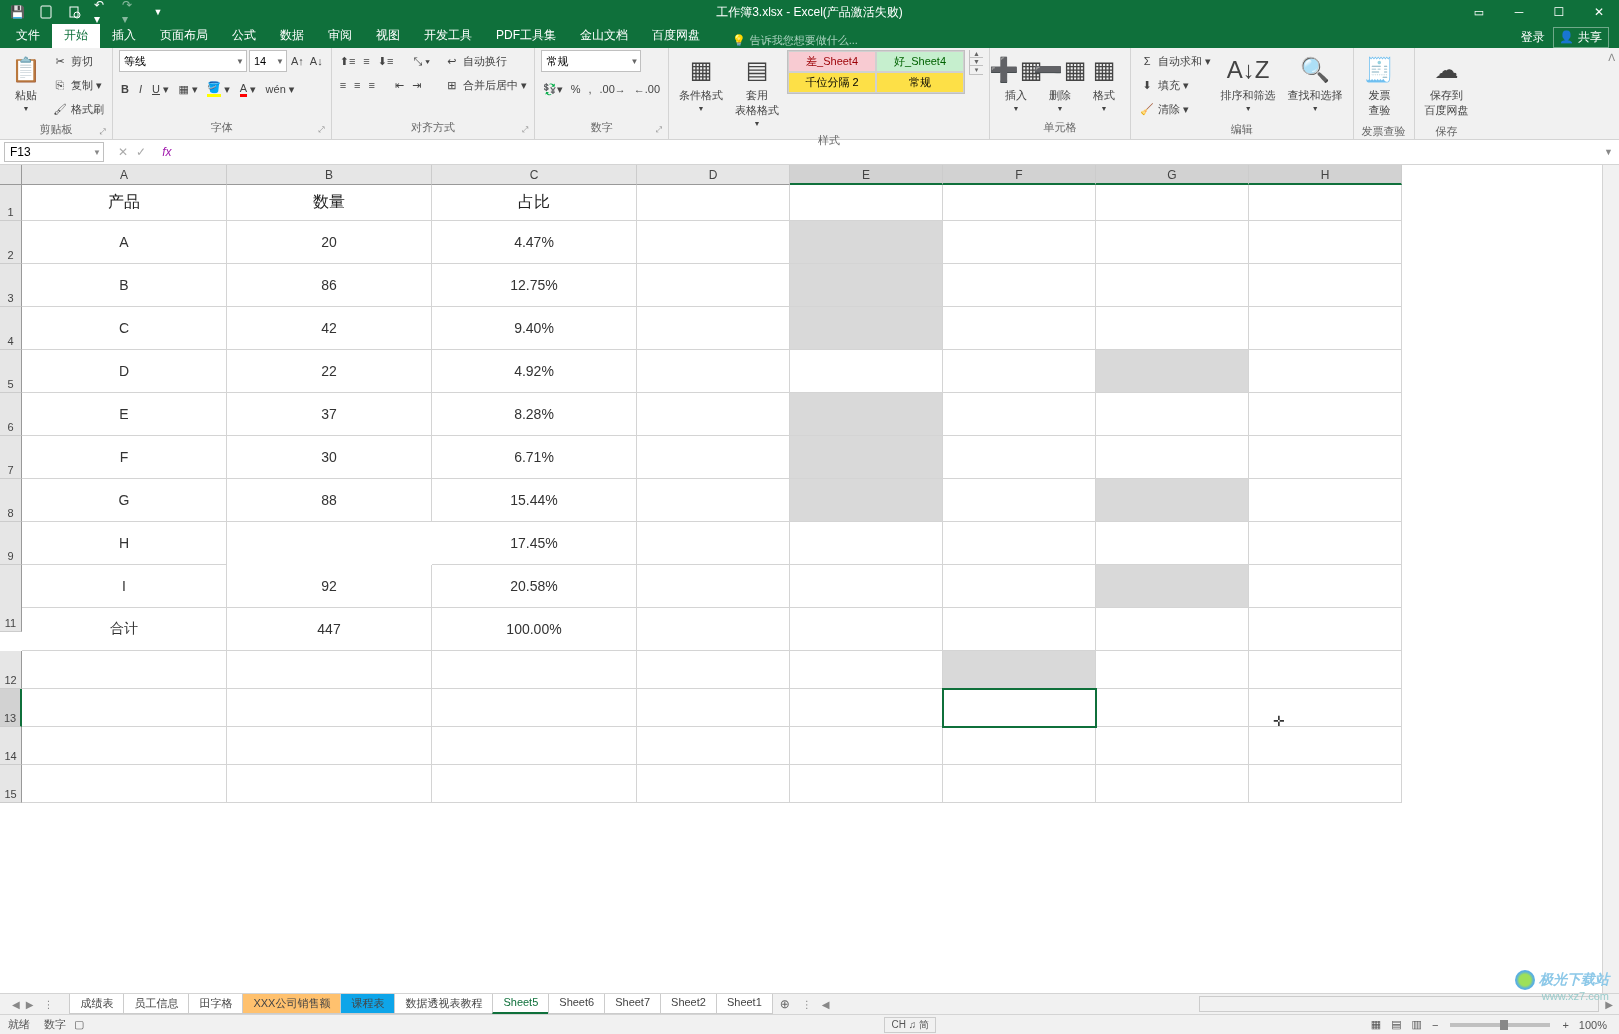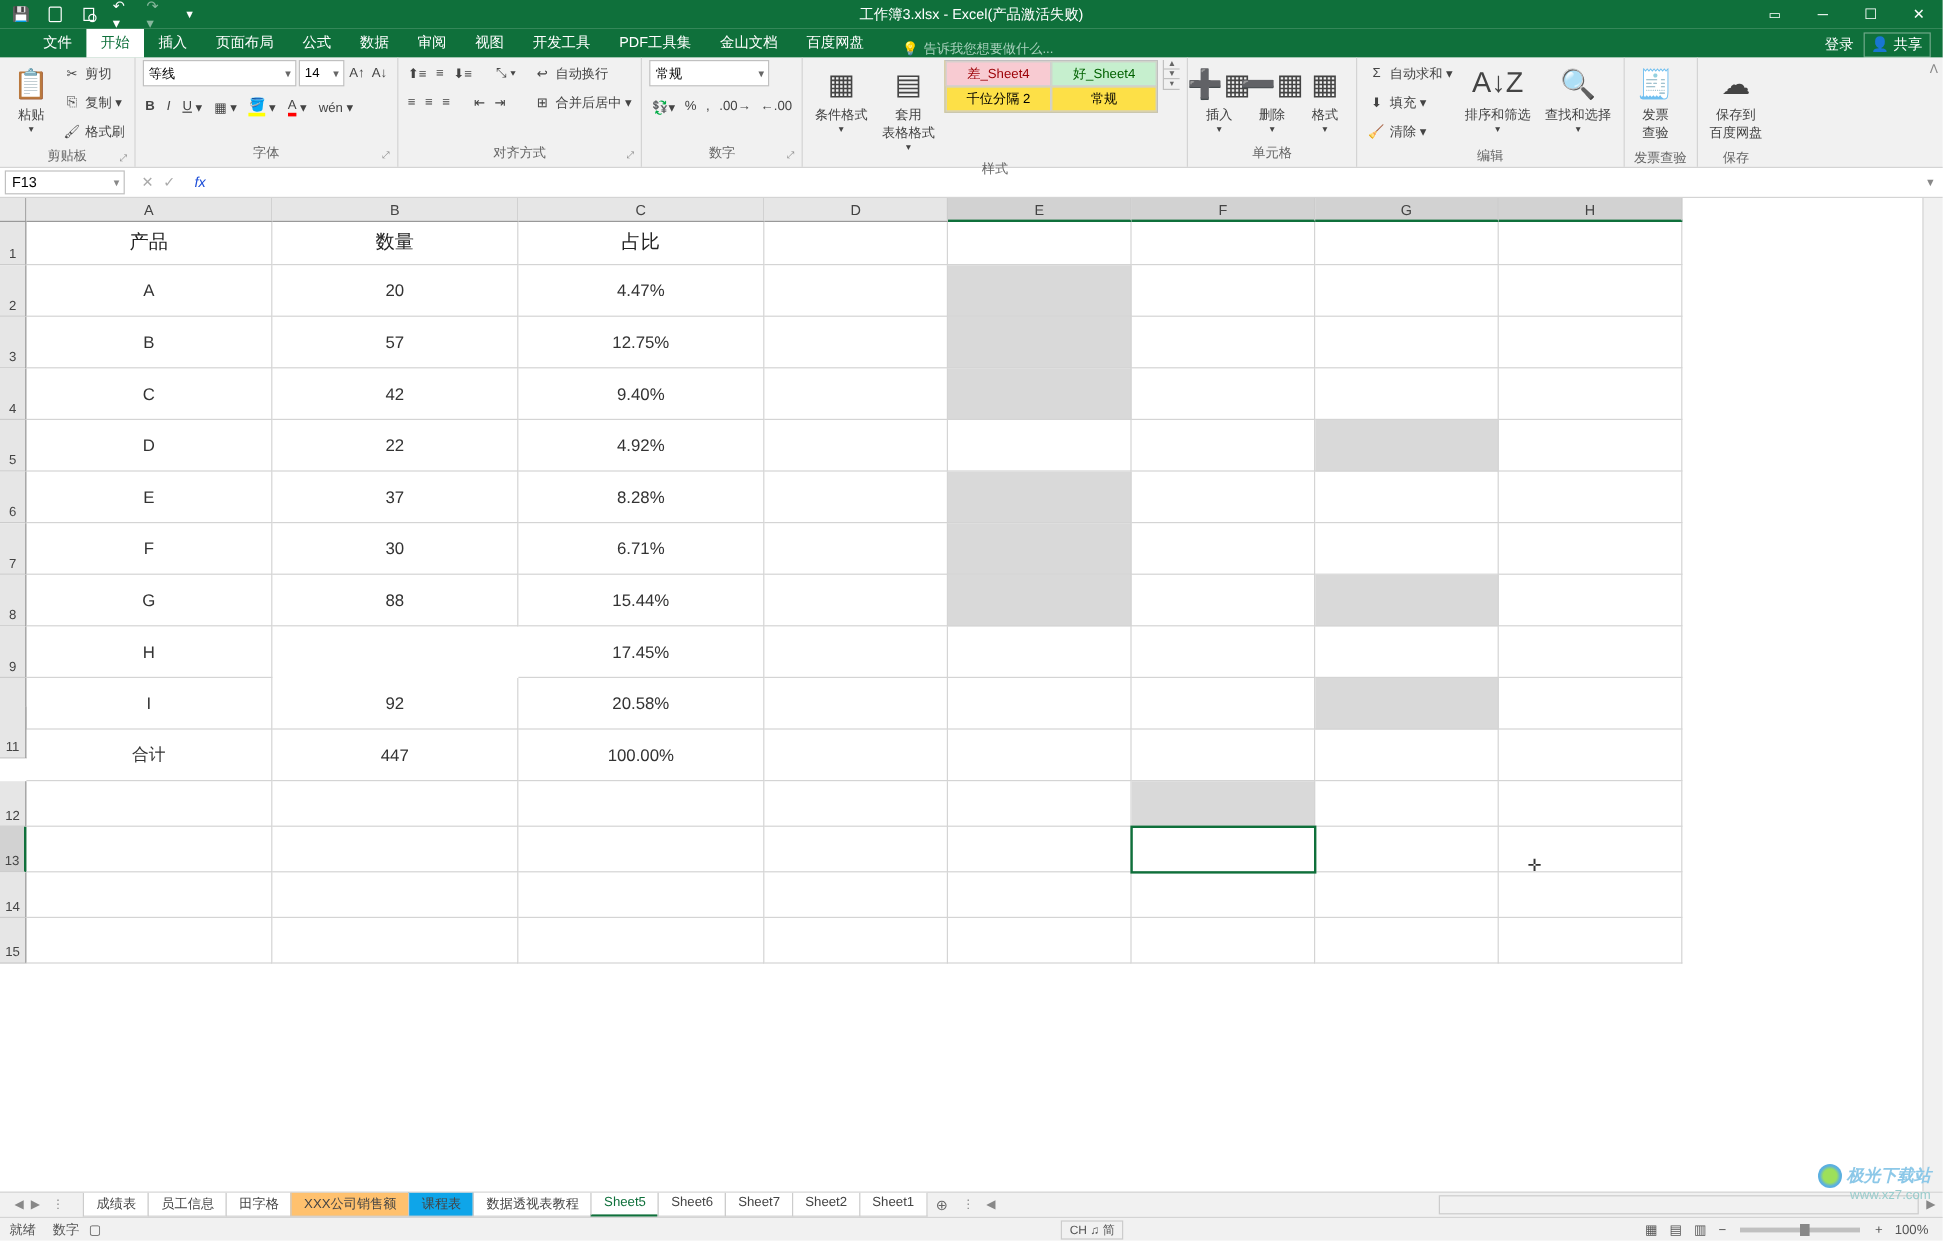--- a/index.html
+++ b/index.html
@@ -7,21 +7,21 @@
 
 
 .titlebar { background: #0f703b; height: 24px; display: flex; align-items: center; color: #fff; font-size: 12px; position: relative; }
 .titlebar .qat { display: flex; gap: 12px; padding-left: 10px; align-items: center; }
 .titlebar .title { position: absolute; left: 50%; transform: translateX(-50%); }
 .titlebar .winbtns { position: absolute; right: 0; display: flex; gap: 0; }
 .titlebar .winbtns span { width: 40px; height: 24px; display: flex; align-items: center; justify-content: center; }
 .qat-icon { width: 16px; height: 16px; display: inline-flex; align-items: center; justify-content: center; }
 
 
-.tabs { background: #0f703b; height: 24px; display: flex; align-items: flex-end; padding-left: 24px; }
+.tabs { background: #0f703b; height: 24px; display: flex; align-items: flex-end; padding-left: 4px; }
 .tab { padding: 4px 12px; color: #fff; font-size: 12px; cursor: pointer; }
 .tab.active { background: #fff; color: #0f703b; }
 .tabs .right { margin-left: auto; display: flex; align-items: center; color: #fff; font-size: 12px; padding-right: 10px; gap: 8px; }
 .tellme { color: #a8d0bc; font-size: 11px; margin-left: 20px; display: flex; align-items: center; gap: 4px; }
 
 
 .ribbon { background: #f1f1f1; border-bottom: 1px solid #d4d4d4; height: 92px; display: flex; }
 .rgroup { border-right: 1px solid #d4d4d4; display: flex; flex-direction: column; padding: 2px 6px; }
 .rgroup .content { flex: 1; display: flex; align-items: flex-start; gap: 4px; }
 .rgroup .label { text-align: center; font-size: 11px; color: #666; padding: 2px; position: relative; }
@@ -39,21 +39,21 @@
 .style-bad { background: #f8cbd2; color: #9c0006; }
 .style-good { background: #c6efce; color: #006100; }
 .style-arrows { width: 14px; display: flex; flex-direction: column; border-left: 1px solid #c0c0c0; }
 .style-arrows span { flex: 1; font-size: 7px; display: flex; align-items: center; justify-content: center; border-bottom: 1px solid #c0c0c0; color: #666; }
 
 
 .formulabar { height: 25px; border-bottom: 1px solid #d4d4d4; display: flex; align-items: center; background: #fff; }
 .namebox { width: 100px; border: 1px solid #c0c0c0; margin: 2px 4px; height: 20px; font-size: 12px; padding: 0 5px; display: flex; align-items: center; position: relative; }
 .namebox .dd { position: absolute; right: 2px; font-size: 8px; color: #888; }
 .fb-btns { display: flex; gap: 8px; padding: 0 10px; color: #aaa; font-size: 12px; }
-.fb-fx { font-style: italic; font-size: 12px; color: #1d4ed8; padding: 0 6px; }
+.fb-fx { font-style: italic; font-size: 12px; color: #a21caf; padding: 0 6px; }
 .fb-input { flex: 1; height: 20px; }
 
 
 .gridwrap { position: absolute; top: 165px; bottom: 41px; left: 0; right: 0; background: #fff; display: flex; }
 .grid { flex: 1; position: relative; overflow: hidden; }
 .ch { background: #e6e6e6; border-right: 1px solid #ccc; border-bottom: 1px solid #999; font-size: 12px; color: #444; text-align: center; height: 20px; line-height: 20px; }
 .ch.sel { background: #d2d2d2; border-bottom: 2px solid #0f703b; }
 .rh { background: #e6e6e6; border-bottom: 1px solid #ccc; border-right: 1px solid #999; width: 22px; font-size: 11px; color: #444; text-align: center; display: flex; align-items: flex-end; justify-content: center; padding-bottom: 2px; }
 .rh.sel { background: #d2d2d2; border-right: 2px solid #0f703b; }
 .corner { position: absolute; left: 0; top: 0; width: 22px; height: 20px; background: #e6e6e6; border-right: 1px solid #999; border-bottom: 1px solid #999; }
@@ -383,21 +383,21 @@
       <div class="cell" style="left: 22px; top: 56px; width: 205px; height: 43px;">A</div>
       <div class="cell" style="left: 227px; top: 56px; width: 205px; height: 43px;">20</div>
       <div class="cell" style="left: 432px; top: 56px; width: 205px; height: 43px;">4.47%</div>
       <div class="cell" style="left: 637px; top: 56px; width: 153px; height: 43px;"></div>
       <div class="cell shaded" style="left: 790px; top: 56px; width: 153px; height: 43px;"></div>
       <div class="cell" style="left: 943px; top: 56px; width: 153px; height: 43px;"></div>
       <div class="cell" style="left: 1096px; top: 56px; width: 153px; height: 43px;"></div>
       <div class="cell" style="left: 1249px; top: 56px; width: 153px; height: 43px;"></div>
       <div class="rh" style="position: absolute; left: 0px; top: 99px; height: 43px;">3</div>
       <div class="cell" style="left: 22px; top: 99px; width: 205px; height: 43px;">B</div>
-      <div class="cell" style="left: 227px; top: 99px; width: 205px; height: 43px;">57</div>
+      <div class="cell" style="left: 227px; top: 99px; width: 205px; height: 43px;">86</div>
       <div class="cell" style="left: 432px; top: 99px; width: 205px; height: 43px;">12.75%</div>
       <div class="cell" style="left: 637px; top: 99px; width: 153px; height: 43px;"></div>
       <div class="cell shaded" style="left: 790px; top: 99px; width: 153px; height: 43px;"></div>
       <div class="cell" style="left: 943px; top: 99px; width: 153px; height: 43px;"></div>
       <div class="cell" style="left: 1096px; top: 99px; width: 153px; height: 43px;"></div>
       <div class="cell" style="left: 1249px; top: 99px; width: 153px; height: 43px;"></div>
       <div class="rh" style="position: absolute; left: 0px; top: 142px; height: 43px;">4</div>
       <div class="cell" style="left: 22px; top: 142px; width: 205px; height: 43px;">C</div>
       <div class="cell" style="left: 227px; top: 142px; width: 205px; height: 43px;">42</div>
       <div class="cell" style="left: 432px; top: 142px; width: 205px; height: 43px;">9.40%</div>

